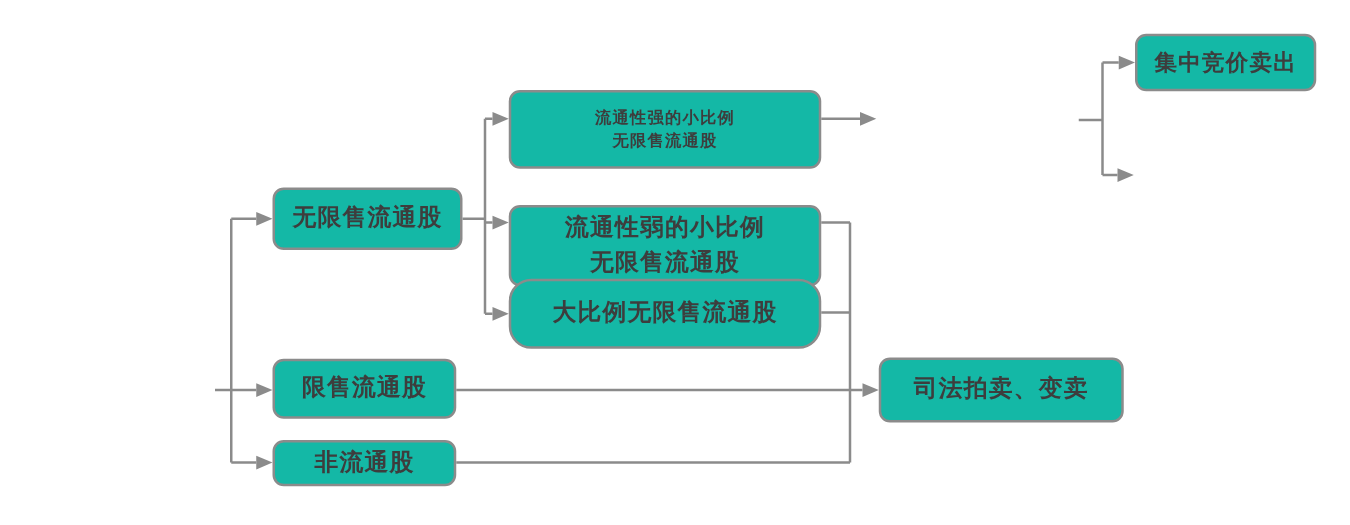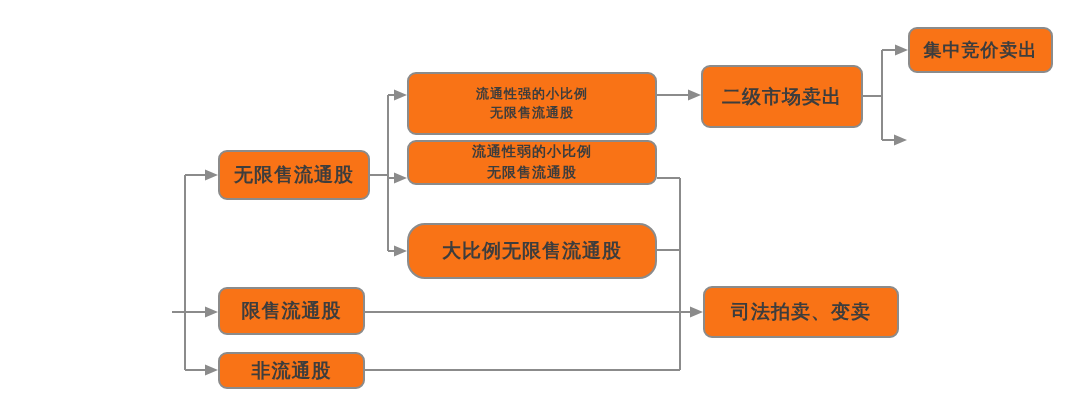--- a/index.html
+++ b/index.html
@@ -20,40 +20,40 @@
   svg.connectors {
     position: absolute;
     left: 0;
     top: 0;
     width: 1080px;
     height: 420px;
   }
   .node {
     position: absolute;
     box-sizing: border-box;
-    background: #f97316;
+    background: #14b8a6;
     border: 2px solid #8b8b8b;
     border-radius: 9px;
     display: flex;
     align-items: center;
     justify-content: center;
     text-align: center;
     color: #3d3d3d;
     font-weight: bold;
     white-space: pre-line;
     line-height: 1.45;
     letter-spacing: 1px;
   }
   
   .n-stock      { left: 28px;  top: 286px; width: 144px; height: 52px; font-size: 24px; letter-spacing: 3px; }
   .n-unrestr    { left: 218px; top: 150px; width: 152px; height: 50px; font-size: 19px; }
   .n-restr      { left: 218px; top: 287px; width: 147px; height: 48px; font-size: 19px; }
   .n-noncirc    { left: 218px; top: 352px; width: 147px; height: 37px; font-size: 19px; }
   .n-strong     { left: 407px; top: 72px;  width: 250px; height: 63px; font-size: 13px; }
-  .n-weak       { left: 407px; top: 140px; width: 250px; height: 45px; font-size: 14px; }
+  .n-weak       { left: 407px; top: 164px; width: 250px; height: 65px; font-size: 19px; }
   .n-largeprop  { left: 407px; top: 223px; width: 250px; height: 56px; font-size: 19px; border-radius: 18px; }
   .n-secondary  { left: 701px; top: 65px;  width: 162px; height: 63px; font-size: 19px; }
   .n-judicial   { left: 703px; top: 286px; width: 196px; height: 52px; font-size: 19px; }
   .n-bidding    { left: 908px; top: 27px;  width: 145px; height: 46px; font-size: 18px; }
   .n-blocktrade { left: 907px; top: 116px; width: 146px; height: 47px; font-size: 18px; }
 </style>
 </head>
 <body>
 
 <div class="canvas">
@@ -109,20 +109,19 @@
   <div class="node n-noncirc">非流通股</div>
 
   <div class="node n-strong">流通性强的小比例
 无限售流通股</div>
 
   <div class="node n-weak">流通性弱的小比例
 无限售流通股</div>
 
   <div class="node n-largeprop">大比例无限售流通股</div>
 
-  <div class="node n-secondary">二级市场卖出</div>
 
   <div class="node n-judicial">司法拍卖、变卖</div>
 
   <div class="node n-bidding">集中竞价卖出</div>
 
 
 </div>
 
 </body></html>

